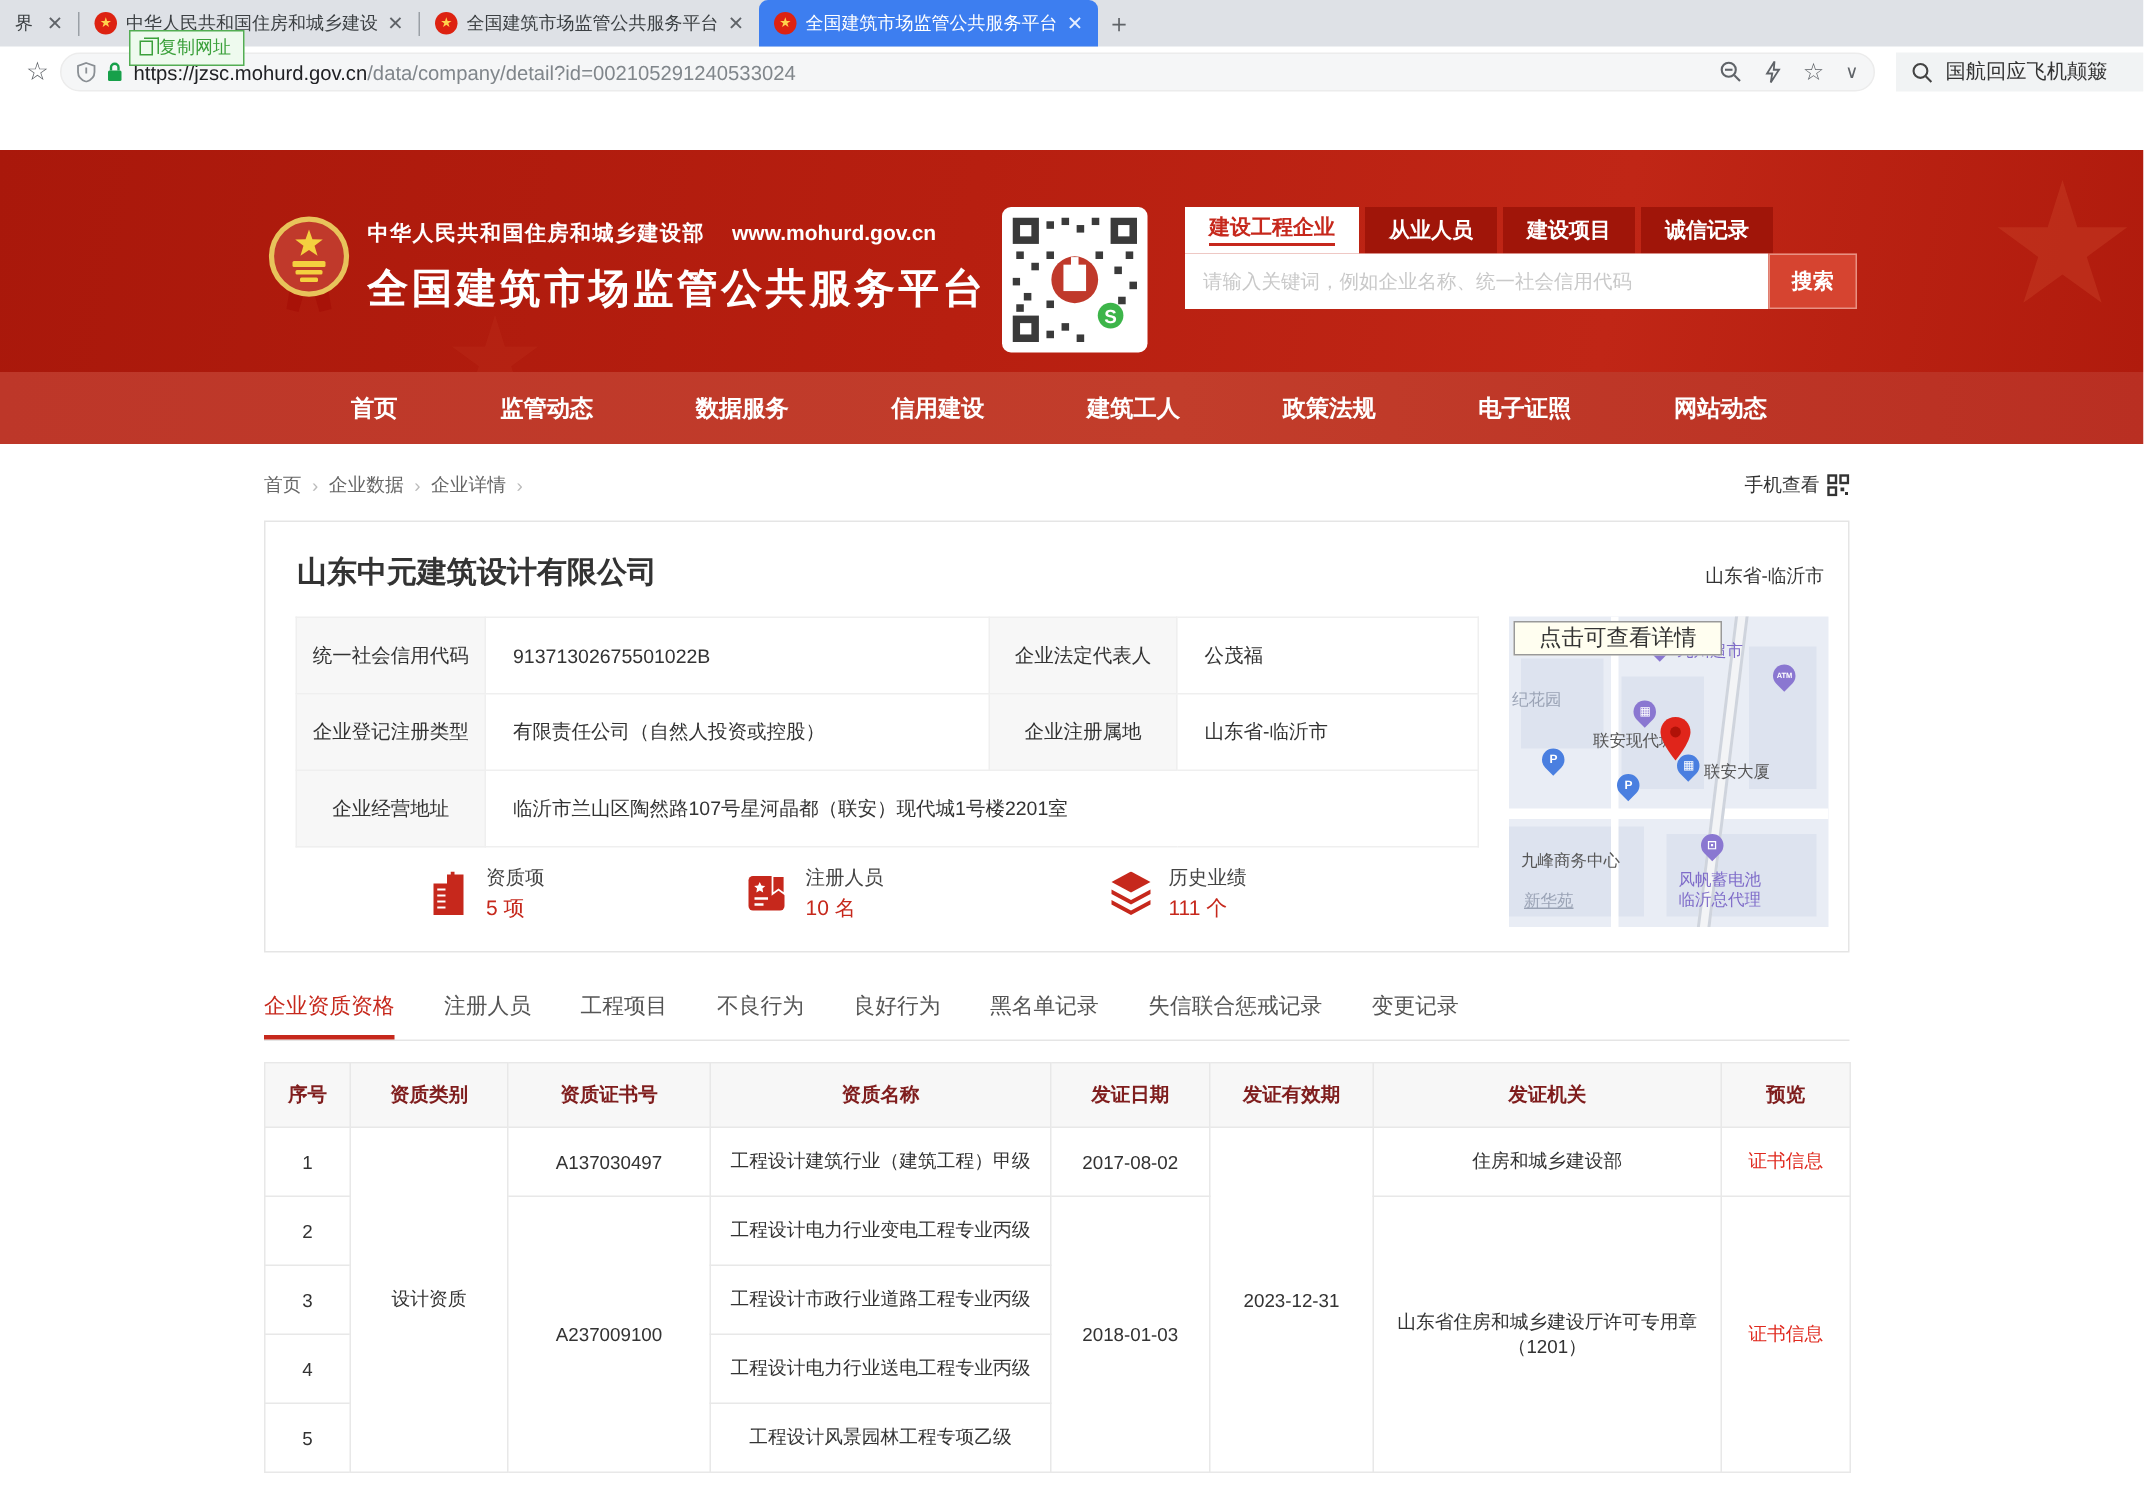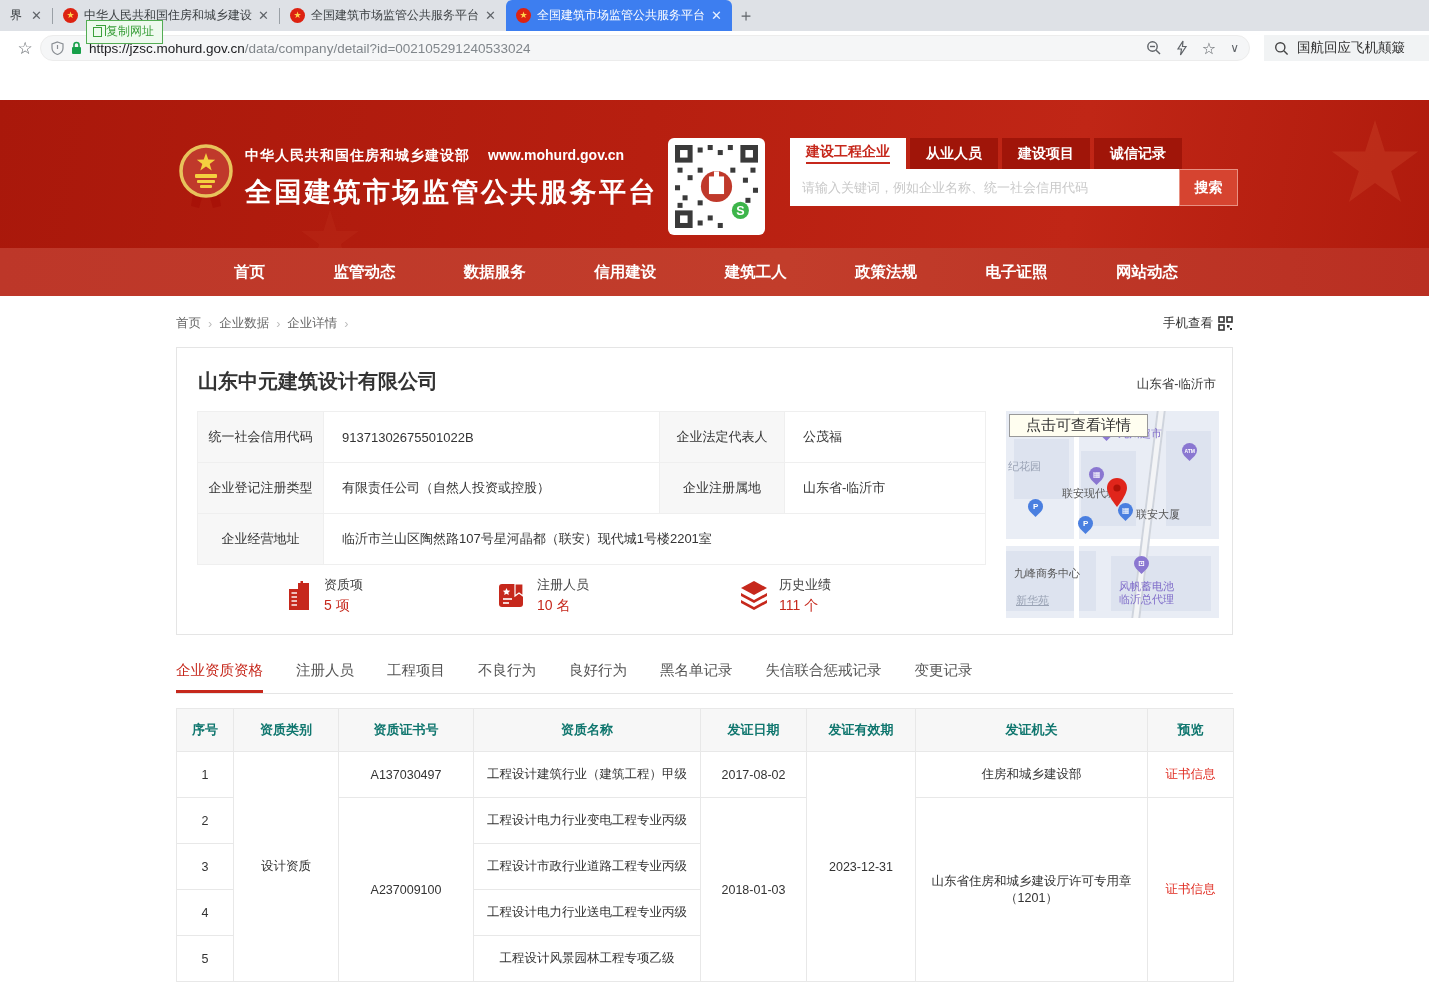--- a/index.html
+++ b/index.html
@@ -111,21 +111,21 @@
   .pin { position:absolute; z-index:5; }
 
   
   .sec-tabs { width:1057px; margin:26px 0 0 176px; display:flex; gap:33px;
     border-bottom:1px solid #e5e5e5; }
   .sec-tab { font-size:14.5px; color:#555; padding-bottom:10px; cursor:pointer; white-space:nowrap; }
   .sec-tab.active { color:#c6281c; border-bottom:3px solid #c6281c; }
 
   
   .qual-table { width:1057px; margin:14px 0 0 176px; border-collapse:collapse; table-layout:fixed; }
-  .qual-table th { background:#f7f7f7; font-size:13px; color:#0f766e; font-weight:bold;
+  .qual-table th { background:#f7f7f7; font-size:13px; color:#7f1d1d; font-weight:bold;
     border:1px solid #e8e8e8; height:43px; }
   .qual-table td { border:1px solid #e8e8e8; font-size:12.5px; color:#333; text-align:center;
     height:46px; padding:4px 6px; background:#fff; }
   .qual-table td.link { color:#e02a1f; cursor:pointer; }
 </style>
 </head>
 <body>
 
 <div class="tabstrip">
   <div class="tab tab-partial">

